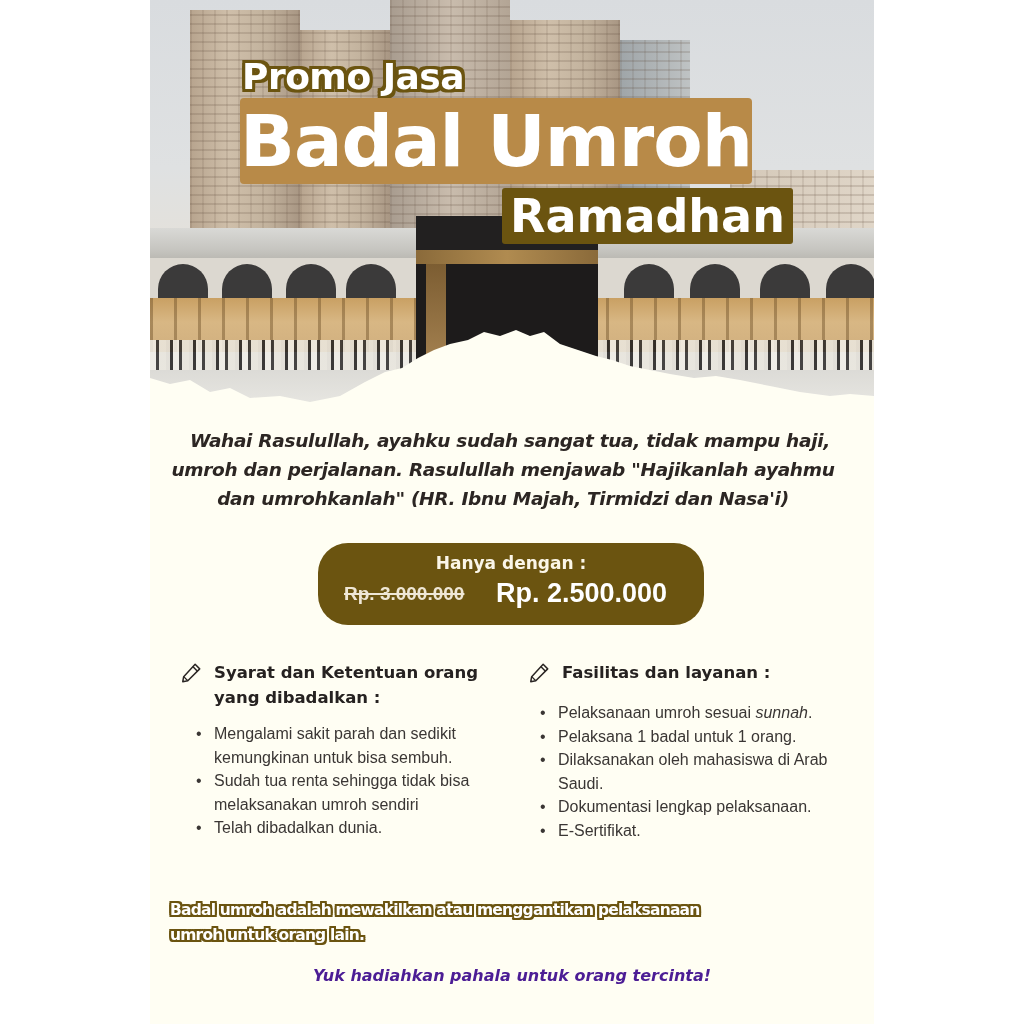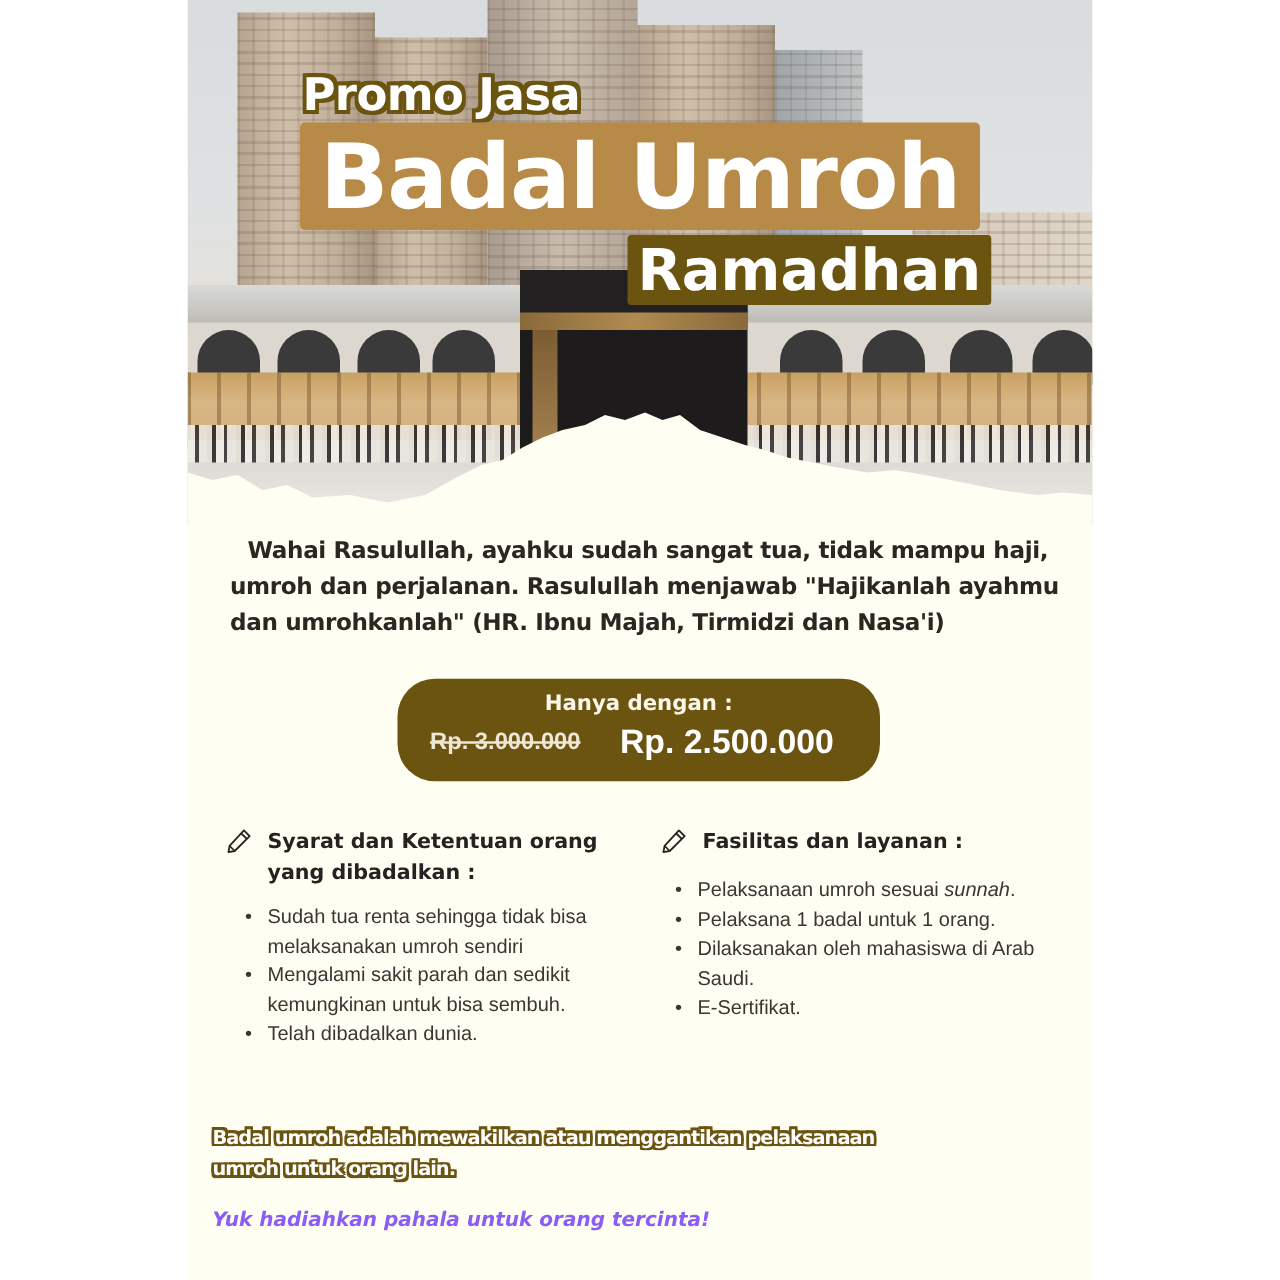--- a/index.html
+++ b/index.html
@@ -33,27 +33,27 @@
   .kaaba { position:absolute; left:266px; top:216px; width:182px; height:150px; background:#1d1b1b; }
   .kaaba-top { position:absolute; left:0; top:0; width:182px; height:34px; background:#222020; }
   .kaaba-band { position:absolute; left:0; top:34px; width:182px; height:14px; background:linear-gradient(90deg,#8a6a3a,#b08b50,#8a6a3a); }
   .kaaba-door { position:absolute; left:10px; top:48px; width:20px; height:100px; background:linear-gradient(180deg,#7c5d32,#a48150); }
   .torn { position:absolute; left:0; top:0; width:724px; height:420px; }
 
   
   .t-promo { position:absolute; left:92px; top:56px; font-family:"DejaVu Sans", sans-serif; font-weight:bold; font-size:36px; color:#ffffff; letter-spacing:-0.5px;
     -webkit-text-stroke:0; text-shadow:-3px -3px 0 #6b5410,3px -3px 0 #6b5410,-3px 3px 0 #6b5410,3px 3px 0 #6b5410,0 -3px 0 #6b5410,0 3px 0 #6b5410,-3px 0 0 #6b5410,3px 0 0 #6b5410; }
   .t-badal { position:absolute; left:90px; top:98px; font-family:"DejaVu Sans", sans-serif; font-weight:bold; font-size:72px; line-height:86px; color:#ffffff; letter-spacing:-1px;
-    background:#b88a48; padding:0 16px; border-radius:4px; }
+    background:#b88a48; padding:0 0; border-radius:4px; }
   .t-rama { position:absolute; left:352px; top:188px; font-family:"DejaVu Sans", sans-serif; font-weight:bold; font-size:46px; line-height:56px; color:#ffffff;
     background:#6b5410; padding:0 8px; border-radius:3px; }
 
   
-  .quote { position:absolute; left:34px; top:426px; width:690px; text-align:left; font-family:"DejaVu Sans", sans-serif; font-weight:bold;
-    font-size:18.5px; line-height:29px; color:#2c2623; letter-spacing:-0.3px; }
+  .quote { position:absolute; left:8px; top:426px; width:690px; text-align:center; font-family:"DejaVu Sans", sans-serif; font-weight:bold;
+    font-size:18.5px; line-height:29px; color:#2c2623; letter-spacing:-0.3px;font-style:italic; }
   .quote .l1 { padding-left:14px; }
 
   
   .price { position:absolute; left:168px; top:543px; width:386px; height:82px; border-radius:30px; background:#6b5410; color:#ffffff; text-align:center; }
   .price .lbl { position:absolute; left:0; right:0; top:10px; font-family:"DejaVu Sans", sans-serif; font-weight:bold; font-size:17px; color:#fbf6e8; }
   .price .old { position:absolute; left:26px; top:40px; font-family:"Liberation Sans", sans-serif; font-weight:bold; font-size:19px; color:#efe7d6; text-decoration:line-through; text-decoration-thickness:2px; }
   .price .new { position:absolute; left:178px; top:35px; font-family:"Liberation Sans", sans-serif; font-weight:bold; font-size:27px; color:#ffffff; }
 
   
   .col { position:absolute; top:660px; }
@@ -64,21 +64,21 @@
   .list { margin:12px 0 0 0; padding:0 0 0 34px; list-style:none; }
   .list li { position:relative; font-family:"Liberation Sans", sans-serif; font-size:16px; line-height:23.5px; color:#3a3634; padding-left:0; }
   .list li::before { content:"•"; position:absolute; left:-18px; top:0; color:#3a3634; }
   .col-right .list { margin-top:16px; padding-left:30px; }
   .col-right .list li { line-height:23.5px; }
   .it { font-style:italic; }
 
   
   .define { position:absolute; left:20px; top:898px; width:684px; text-align:left; font-family:"DejaVu Sans", sans-serif; font-weight:bold; font-size:15.5px; line-height:25px; color:#ffffff; letter-spacing:-0.8px;
     text-shadow:-2px -2px 0 #6b5410,2px -2px 0 #6b5410,-2px 2px 0 #6b5410,2px 2px 0 #6b5410,0 -2px 0 #6b5410,0 2px 0 #6b5410,-2px 0 0 #6b5410,2px 0 0 #6b5410; }
-  .cta { position:absolute; left:20px; top:966px; width:684px; font-family:"DejaVu Sans", sans-serif; font-weight:bold; font-style:italic; font-size:16px; color:#8b5cf6; }
+  .cta { position:absolute; left:20px; top:966px; width:684px; text-align:center; font-family:"DejaVu Sans", sans-serif; font-weight:bold; font-style:italic; font-size:16px; color:#4c1d95; }
 </style>
 </head>
 <body>
 
 <div class="poster">
 
   <div class="hero">
     <div class="tower t1"></div>
     <div class="tower t2"></div>
     <div class="tower t3"></div>
@@ -130,39 +130,40 @@
     <div class="col-head">
       <svg class="pencil" viewBox="0 0 24 24">
         <path d="M16.5 2.5 L21.5 7.5 L8.5 20.5 L3 21.5 L4 16 Z" fill="none" stroke="#2a2523" stroke-width="1.6" stroke-linejoin="round"></path>
         <path d="M14 5 L19 10" stroke="#2a2523" stroke-width="1.6"></path>
         <path d="M4 16 L8.5 20.5" stroke="#2a2523" stroke-width="1.4"></path>
       </svg>
       <div>Syarat dan Ketentuan orang</div>
       <div>yang dibadalkan :</div>
     </div>
     <ul class="list">
+      <li>Mengalami sakit parah dan sedikit kemungkinan untuk bisa sembuh.</li>
       <li>Sudah tua renta sehingga tidak bisa melaksanakan umroh sendiri</li>
-      <li>Mengalami sakit parah dan sedikit kemungkinan untuk bisa sembuh.</li>
       <li>Telah dibadalkan dunia.</li>
     </ul>
   </div>
 
   <div class="col col-right">
     <div class="col-head">
       <svg class="pencil" viewBox="0 0 24 24">
         <path d="M16.5 2.5 L21.5 7.5 L8.5 20.5 L3 21.5 L4 16 Z" fill="none" stroke="#2a2523" stroke-width="1.6" stroke-linejoin="round"></path>
         <path d="M14 5 L19 10" stroke="#2a2523" stroke-width="1.6"></path>
         <path d="M4 16 L8.5 20.5" stroke="#2a2523" stroke-width="1.4"></path>
       </svg>
       <div>Fasilitas dan layanan :</div>
     </div>
     <ul class="list">
       <li><span>Pelaksanaan umroh sesuai </span><span class="it">sunnah</span><span>.</span></li>
       <li>Pelaksana 1 badal untuk 1 orang.</li>
       <li>Dilaksanakan oleh mahasiswa di Arab Saudi.</li>
+      <li>Dokumentasi lengkap pelaksanaan.</li>
       <li>E-Sertifikat.</li>
     </ul>
   </div>
 
   <div class="define">
     <div>Badal umroh adalah mewakilkan atau menggantikan pelaksanaan</div>
     <div>umroh untuk orang lain.</div>
   </div>
   <div class="cta">Yuk hadiahkan pahala untuk orang tercinta!</div>
 </div>

